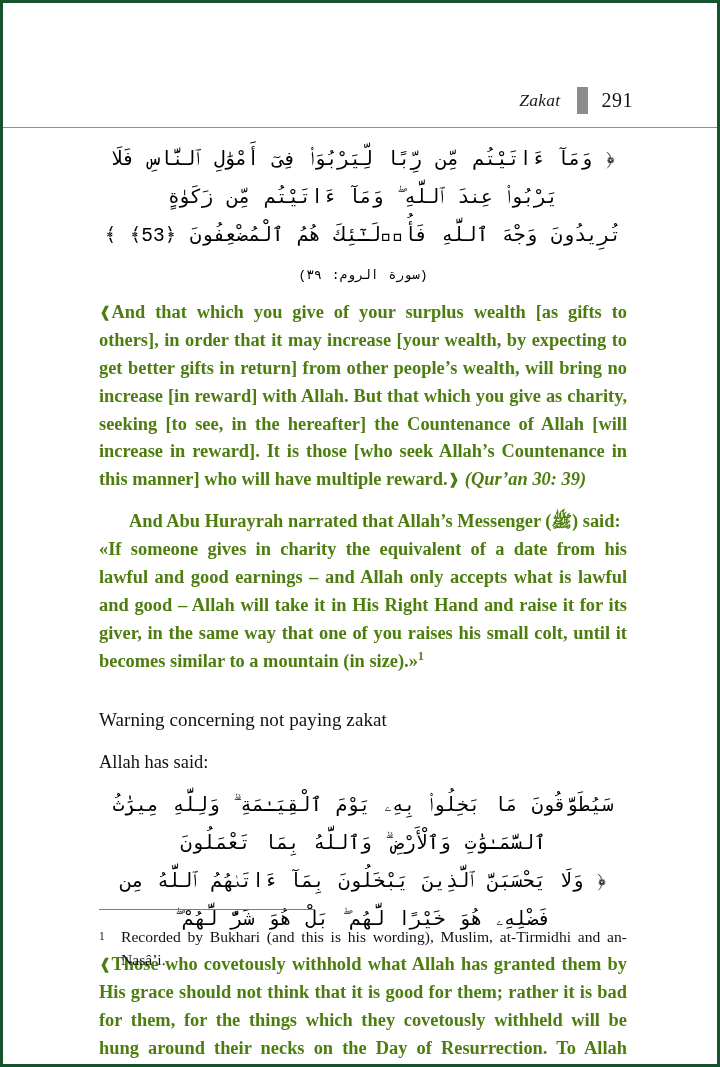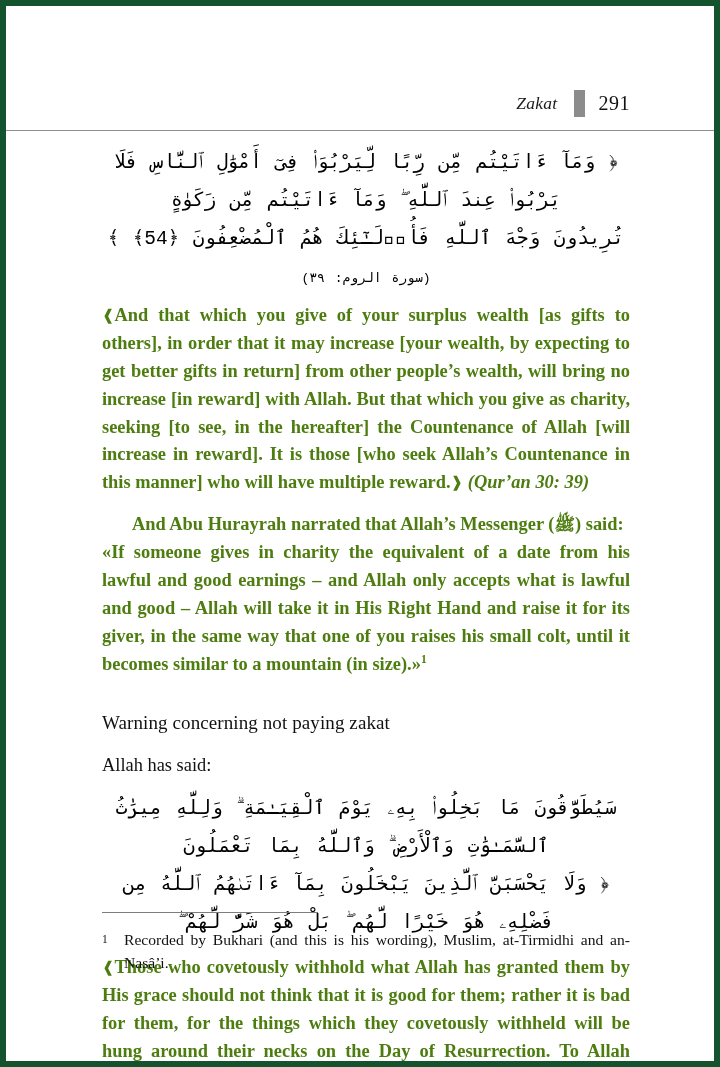--- a/index.html
+++ b/index.html
@@ -11,21 +11,21 @@
   body {
     font-family: "Liberation Serif", "DejaVu Serif", serif;
     color: #111111;
   }
 
   .page {
     position: relative;
     width: 720px;
     height: 1067px;
     background: #ffffff;
-    border: 6px solid #14532d;
+    border: 3px solid #14532d;
     box-sizing: border-box;
     overflow: hidden;
   }
 
   
   .running-head {
     position: absolute;
     top: 82px;
     right: 84px;
     display: flex;
@@ -172,21 +172,21 @@
     <span class="folio">291</span>
   </div>
 
   <div class="head-rule"></div>
 
   <div class="column">
 
     <div class="arabic ayah-block-1">
       <div>﴿ وَمَآ ءَاتَيْتُم مِّن رِّبًا لِّيَرْبُوَا۟ فِىٓ أَمْوَٰلِ ٱلنَّاسِ فَلَا يَرْبُوا۟ عِندَ ٱللَّهِ ۖ وَمَآ ءَاتَيْتُم مِّن زَكَوٰةٍ</div>
       <div>
-        <span>تُرِيدُونَ وَجْهَ ٱللَّهِ فَأُو۟لَـٰٓئِكَ هُمُ ٱلْمُضْعِفُونَ ﴿54﴾ ﴾</span>
+        <span>تُرِيدُونَ وَجْهَ ٱللَّهِ فَأُو۟لَـٰٓئِكَ هُمُ ٱلْمُضْعِفُونَ ﴿53﴾ ﴾</span>
         <span class="ref">(سورة الروم: ٣٩)</span>
       </div>
     </div>
 
     <p class="body-text translation"><span class="ornament">❰</span><span>And that which you give of your surplus wealth [as gifts to others], in order that it may increase [your wealth, by expecting to get better gifts in return] from other people’s wealth, will bring no increase [in reward] with Allah. But that which you give as charity, seeking [to see, in the hereafter] the Countenance of Allah [will increase in reward]. It is those [who seek Allah’s Countenance in this manner] who will have multiple reward.</span><span class="ornament">❱</span> <span class="srcref">(Qur’an 30: 39)</span></p>
 
     <p class="body-text indent"><span>And Abu Hurayrah narrated that Allah’s Messenger (</span><span class="salla">ﷺ</span><span>) said:</span><br><span>«If someone gives in charity the equivalent of a date from his lawful and good earnings – and Allah only accepts what is lawful and good – Allah will take it in His Right Hand and raise it for its giver, in the same way that one of you raises his small colt, until it becomes similar to a mountain (in size).»</span><sup class="fn">1</sup></p>
 
     <h2 class="section-heading">Warning concerning not paying zakat</h2>
 

